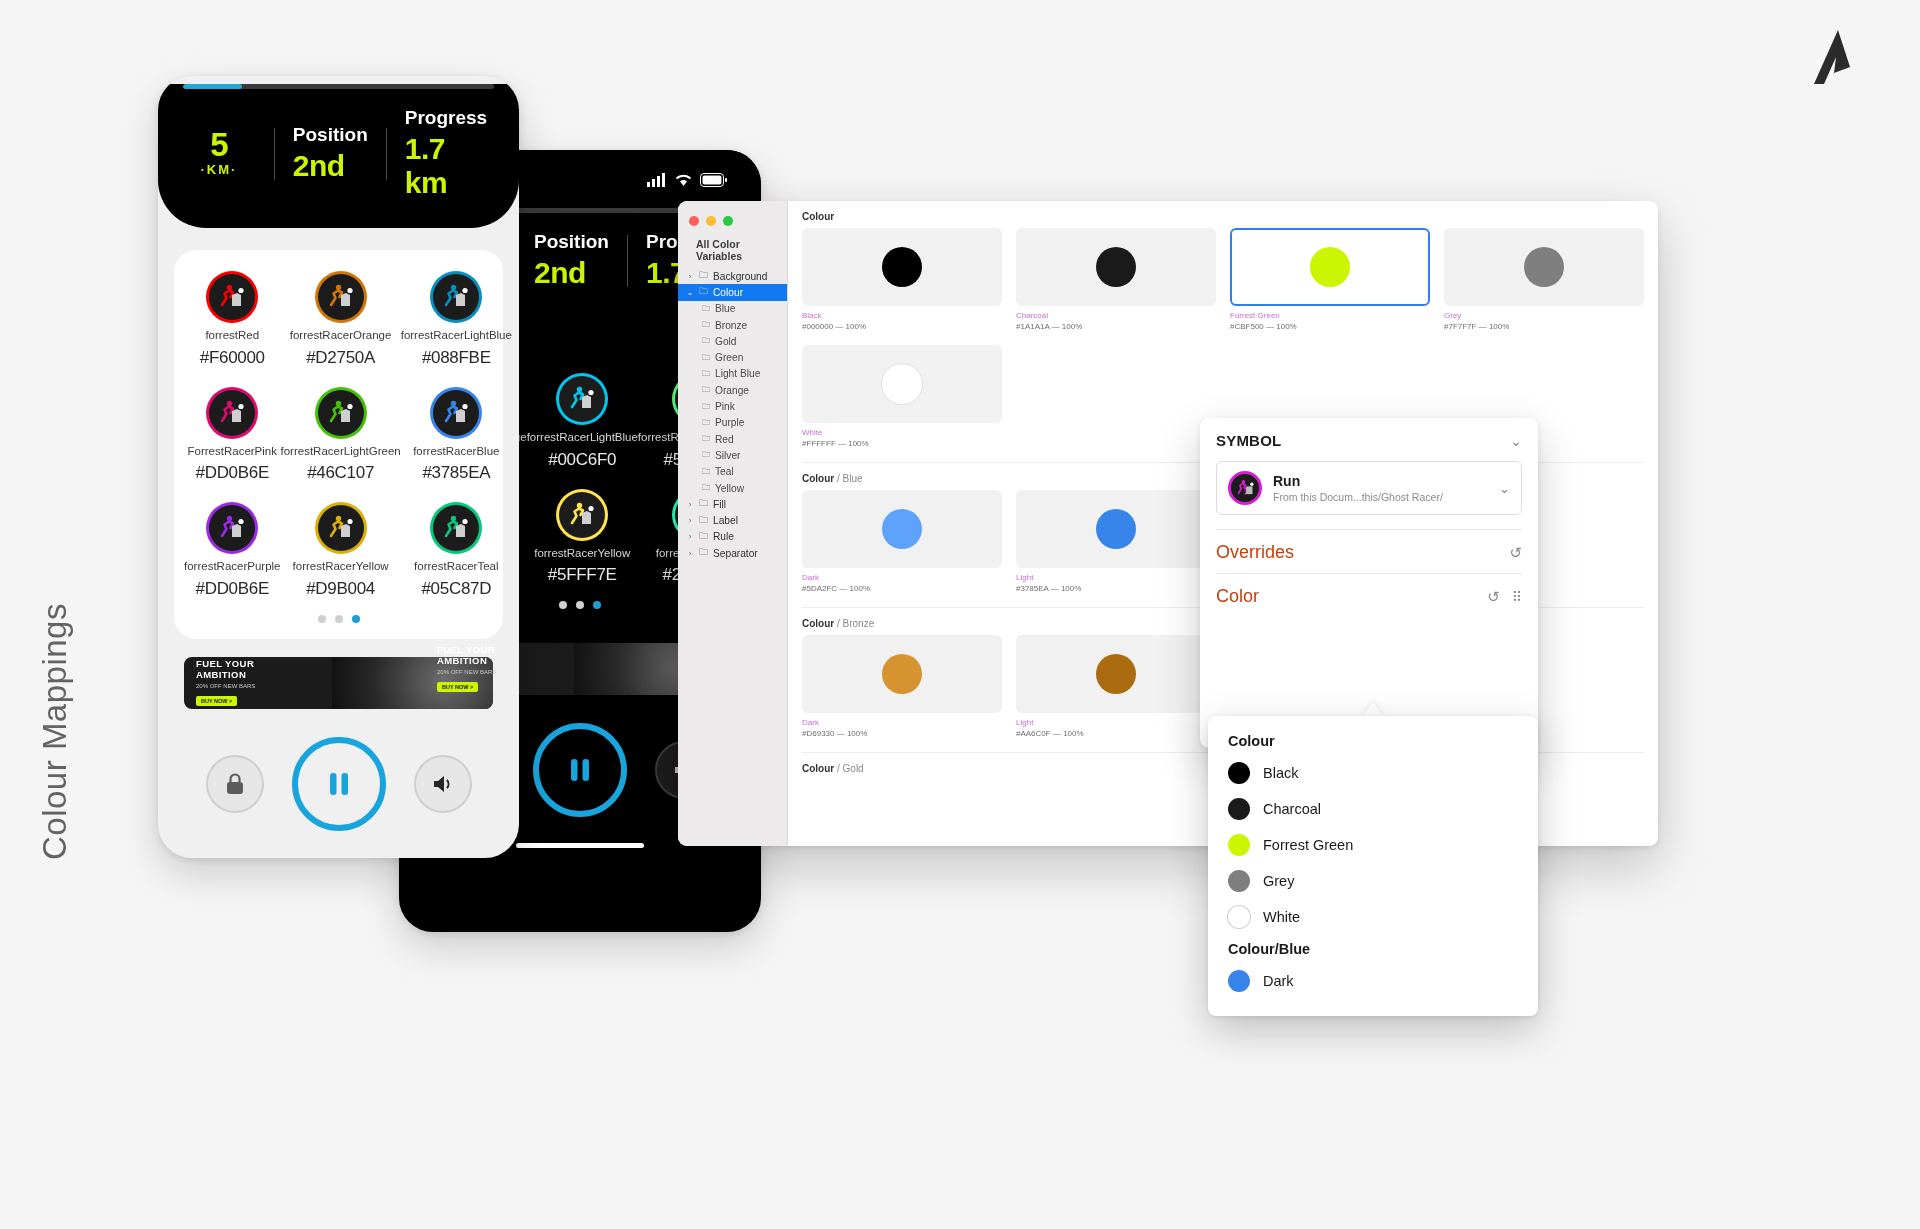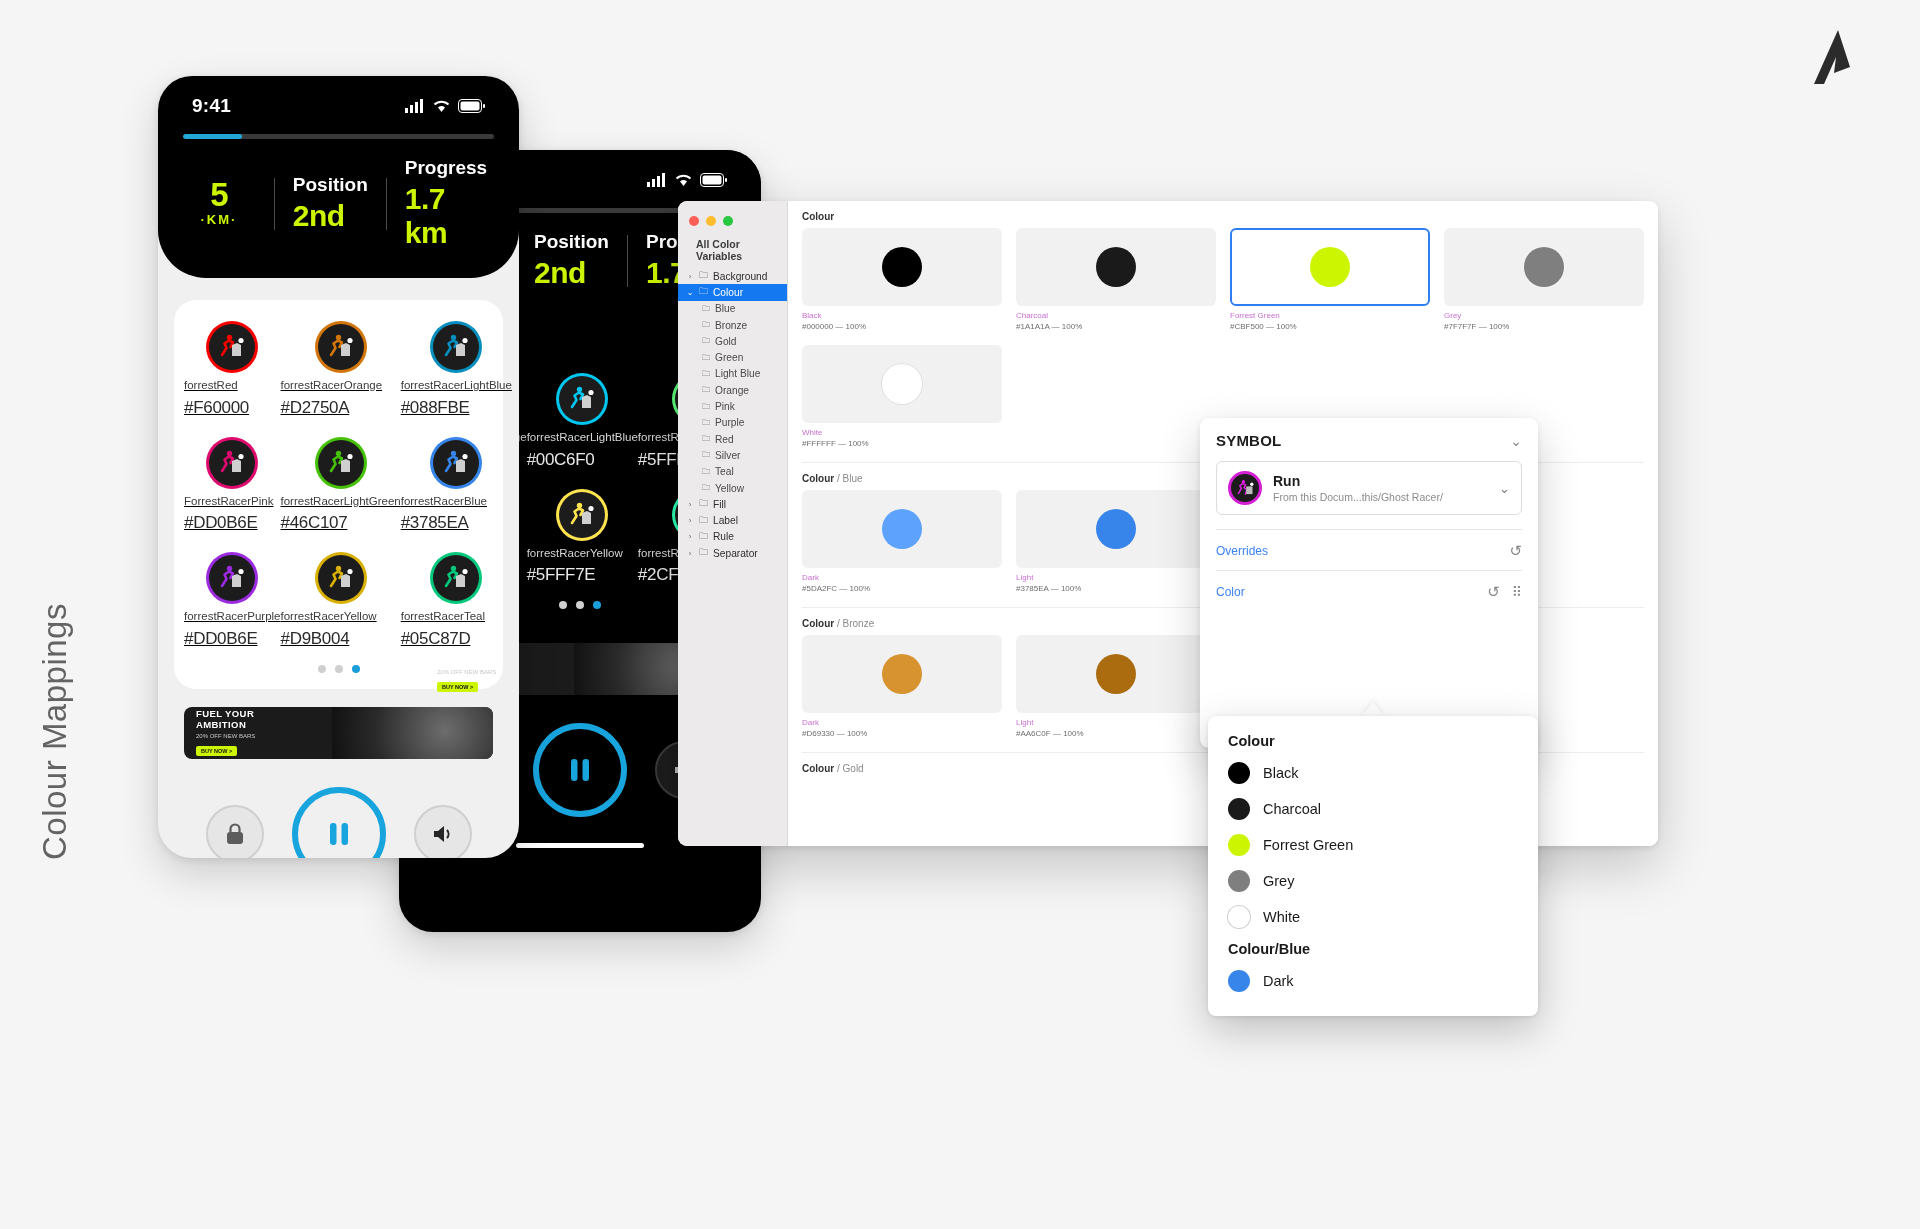--- a/index.html
+++ b/index.html
@@ -66,21 +66,21 @@
   .vdiv { width: 1px; height: 52px; background: #4b4b4b; margin: 0 18px; }
   .stat-col .lbl { font-size: 19px; font-weight: 700; color: #fff; margin-bottom: 3px; }
   .stat-col .val { font-size: 30px; font-weight: 800; color: #cbf500; letter-spacing: -.5px; }
 
   
   .swatch-card {
     margin: 22px 16px 0 16px; background: #fff; border-radius: 22px;
     padding: 24px 10px 16px 10px;
   }
   .swatch-grid { display: grid; grid-template-columns: repeat(3,1fr); row-gap: 22px; }
-  .sw { text-align: left; text-decoration: underline; }
+  .sw { text-align: center; }
   .sw .bubble {
     width: 46px; height: 46px; border-radius: 50%; margin: 0 auto 9px auto;
     background: #1c1c1c; display: flex; align-items: center; justify-content: center;
     position: relative;
   }
   .sw .bubble svg { width: 30px; height: 30px; }
   .sw .name { font-size: 11.5px; color: #3b3b3b; line-height: 1.1; white-space: nowrap; }
   .sw .hex  { font-size: 17px; color: #2a2a2a; margin-top: 6px; letter-spacing: -.3px; }
   .dark-grid .sw .name { color: #d8d8d8; }
   .dark-grid .sw .hex  { color: #e9e9e9; }
@@ -173,21 +173,21 @@
   .insp-src  { font-size: 10.5px; color: #8c8c8c; margin-top: 2px; }
 
   .insp-actions { display: flex; margin-top: 16px; }
   .insp-act { flex: 1; text-align: center; }
   .insp-act .lbl { font-size: 11.5px; color: #3a3a3a; margin-top: 6px; }
   .insp-div { height: 1px; background: #e6e6e6; margin: 14px 0 0 0; }
   .insp-sec {
     display: flex; align-items: center; justify-content: space-between;
     padding: 12px 0 10px 0; border-bottom: 1px solid #e6e6e6;
   }
-  .insp-sec .nm { font-size: 12px; color: #3b82f6; }
+  .insp-sec .nm { font-size: 18px; color: #c2410c; }
   .insp-color { display: flex; align-items: center; gap: 9px; padding-top: 12px; }
   .insp-color .chip { width: 20px; height: 20px; border-radius: 50%; }
   .insp-color .val { font-size: 14px; color: #1d1d1d; font-weight: 600; }
 
   
   .dropdown {
     position: absolute; left: 1208px; top: 716px; width: 330px; height: 300px;
     background: #fff; border-radius: 8px;
     box-shadow: 0 14px 40px rgba(0,0,0,0.22), 0 1px 5px rgba(0,0,0,0.10);
     padding: 11px 0 0 0; overflow: hidden;
@@ -364,40 +364,20 @@
             <path d="M4 9h4l6-5v16l-6-5H4z" fill="#bdbdbd"></path>
             <path d="M17 8a6 6 0 0 1 0 8" stroke="#bdbdbd" stroke-width="2" fill="none"></path>
           </svg>
       </div>
     </div>
     <div class="home-bar" style="background:#fff"></div>
   </div>
 
   <div class="phone phone-a light">
     <div class="phone-head">
-      <div class="statusbar">
-        <span class="clock">9:41</span>
-        <span class="sb-icons">
-          <svg width="20" height="14" viewBox="0 0 20 14">
-            <rect x="0" y="9" width="3" height="5" fill="#fff"></rect>
-              <rect x="5" y="6" width="3" height="8" fill="#fff"></rect>
-            <rect x="10" y="3" width="3" height="11" fill="#fff"></rect>
-              <rect x="15" y="0" width="3" height="14" fill="#fff"></rect>
-          </svg>
-          <svg width="19" height="14" viewBox="0 0 19 14">
-            <path d="M9.5 13 L6 8.5 a5.6 5.6 0 0 1 7 0 Z" fill="#fff"></path>
-            <path d="M2.5 5.5 a10 10 0 0 1 14 0" stroke="#fff" stroke-width="2" fill="none"></path>
-          </svg>
-          <svg width="27" height="14" viewBox="0 0 27 14">
-            <rect x="0.5" y="0.5" width="23" height="13" rx="3.5" fill="none" stroke="#fff"></rect>
-            <rect x="2.5" y="2.5" width="19" height="9" rx="2" fill="#fff"></rect>
-            <rect x="25" y="5" width="2" height="4" rx="1" fill="#fff"></rect>
-          </svg>
-        </span>
-      </div>
       <div class="prog-track">
         <div class="prog-fill" style="width:19%"></div>
       </div>
       <div class="stats-row">
         <div class="stat-km">
           <div class="num">5</div>
           <div class="unit">·KM·</div>
         </div>
         <div class="vdiv"></div>
         <div class="stat-col">

